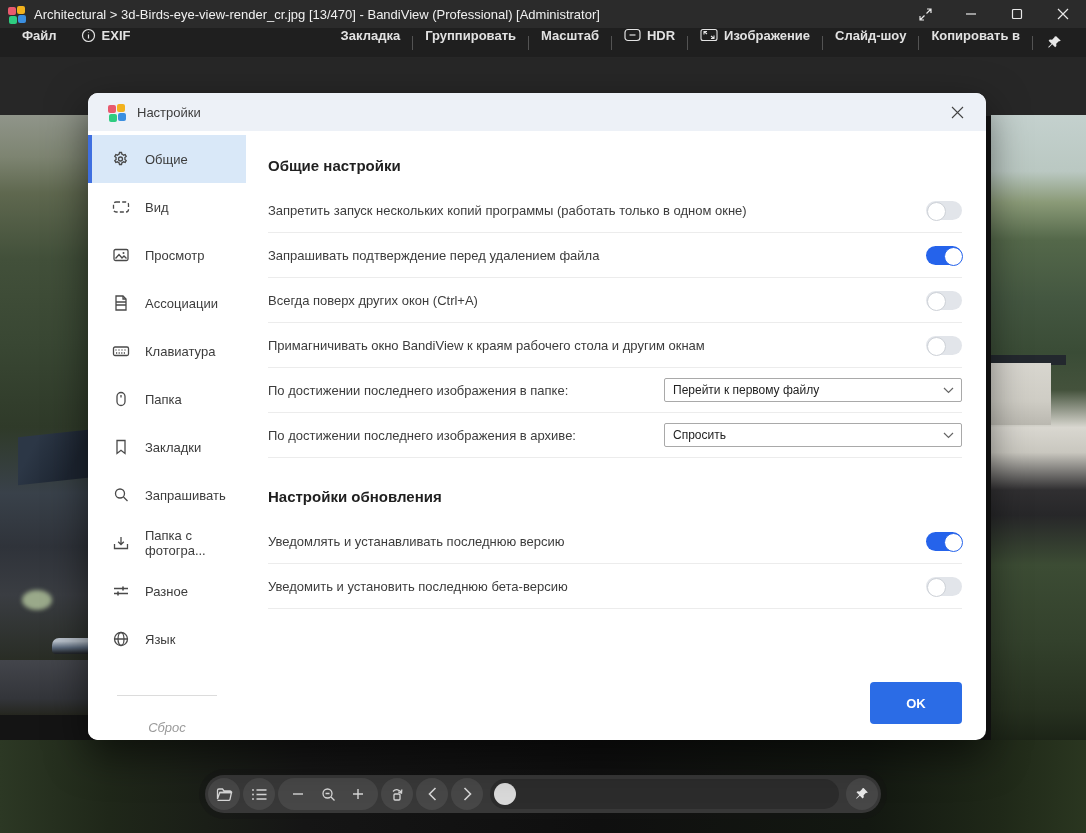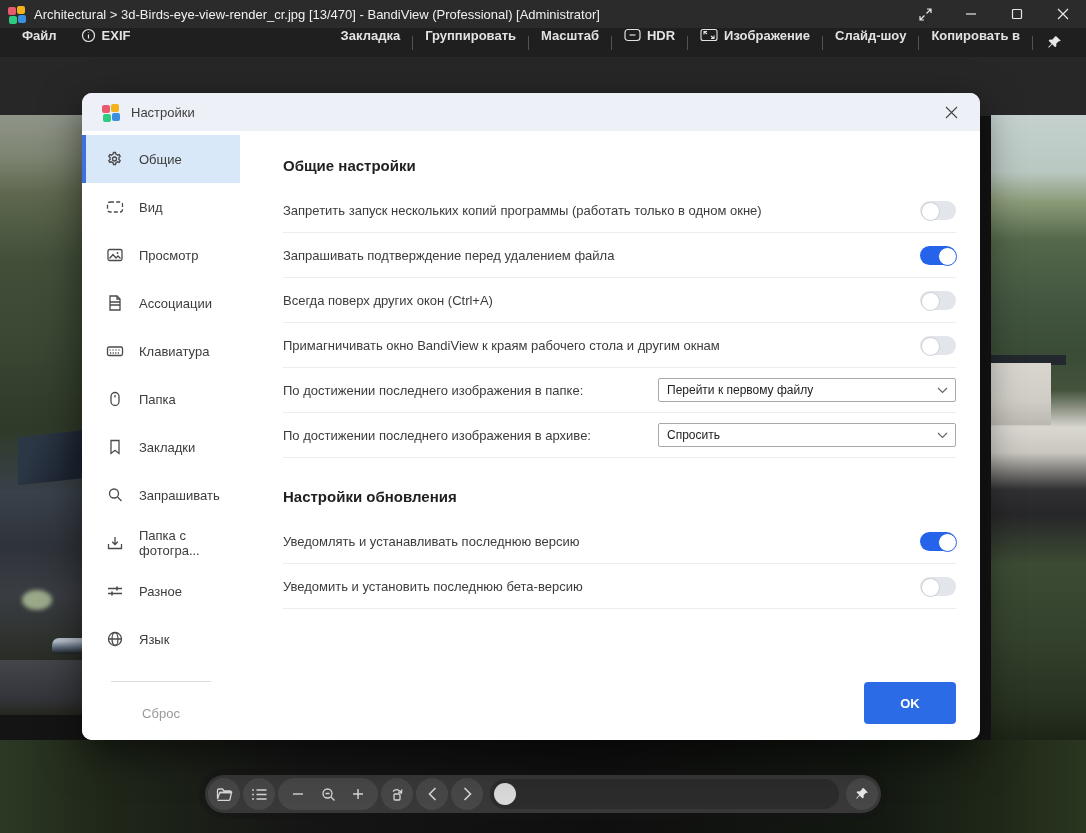--- a/index.html
+++ b/index.html
@@ -55,49 +55,49 @@
   }
   .scene-right {
     position:absolute; right:0; top:58px; width:95px; height:625px;
     background:linear-gradient(180deg,#c4d1ce 0%,#bac8c2 9%,#8a9a77 14%,#54684a 20%,#435640 30%,#3a4c36 38%,#44523c 44%,#d9d7d0 50%,#c9c7bf 54%,#302f31 60%,#272729 64%,#3c4c34 72%,#33412c 84%,#273120 95%,#1c2417 100%);
   }
   .scene-right .bldg { position:absolute; left:0; top:248px; width:60px; height:62px; background:linear-gradient(180deg,#d8d6cf 0%,#cfcdc5 60%,#bab8b0 100%); }
   .scene-right .bldg-roof { position:absolute; left:0; top:240px; width:75px; height:10px; background:#23282e; }
 
   
   .dialog {
-    position:absolute; left:82px; top:93px; width:898px; height:647px;
+    position:absolute; left:88px; top:93px; width:898px; height:647px;
     background:#ffffff; border-radius:10px; box-shadow:0 14px 40px rgba(0,0,0,.55);
     display:flex; flex-direction:column; z-index:10; overflow:hidden;
   }
   .dialog-header {
     height:38px; background:#edf1f7; display:flex; align-items:center;
     padding:0 14px; flex:0 0 auto;
   }
   .dialog-logo { width:17px; height:17px; margin:0 12px 0 6px; position:relative; }
   .dialog-logo i { position:absolute; width:8px; height:8px; border-radius:2px; }
   .dialog-logo i:nth-child(1){ left:0; top:1px; background:#e85a6e; }
   .dialog-logo i:nth-child(2){ left:9px; top:0; background:#f2b21d; }
   .dialog-logo i:nth-child(3){ left:1px; top:10px; background:#2ecc80; }
   .dialog-logo i:nth-child(4){ left:10px; top:9px; background:#3b8fe0; }
   .dialog-title { font-size:13px; color:#3d3d3d; }
   .dialog-close { margin-left:auto; width:30px; height:30px; display:flex; align-items:center; justify-content:center; color:#444; border-radius:4px; }
 
-  .dialog-body { flex:1; display:flex; min-height:0;gap:21px; }
+  .dialog-body { flex:1; display:flex; min-height:0; }
 
   
   .side { width:158px; flex:0 0 auto; display:flex; flex-direction:column; padding-top:4px; background:#fff; }
   .side-item {
     height:48px; display:flex; align-items:center; gap:15px; padding-left:24px;
     font-size:13px; color:#3c3c3c; position:relative; cursor:default;
   }
   .side-item .ic { width:18px; height:18px; color:#4a4a4a; flex:0 0 auto; }
   .side-item.sel { background:#d9e8f8; }
   .side-item.sel::before { content:''; position:absolute; left:0; top:0; bottom:0; width:4px; background:#3f6fe0; }
-  .side-reset { margin-top:auto; padding-bottom:18px; text-align:center; }
+  .side-reset { margin-top:auto; padding-bottom:4px; text-align:center;font-style:italic; }
   .side-reset hr { border:none; border-top:1px solid #dcdcdc; width:100px; margin:0 auto 22px auto; }
   .side-reset span { font-size:13px; color:#9a9a9a; cursor:default; }
 
   
   .main { flex:1; padding:18px 24px 0 22px; display:flex; flex-direction:column; min-width:0; }
   .sec-title { font-size:15px; font-weight:bold; color:#1f1f1f; margin:8px 0 14px 0; }
   .sec-title.second { margin-top:30px; }
   .row {
     height:45px; display:flex; align-items:center; justify-content:space-between;
     border-bottom:1px solid #ececec; font-size:13px; color:#3c3c3c;

